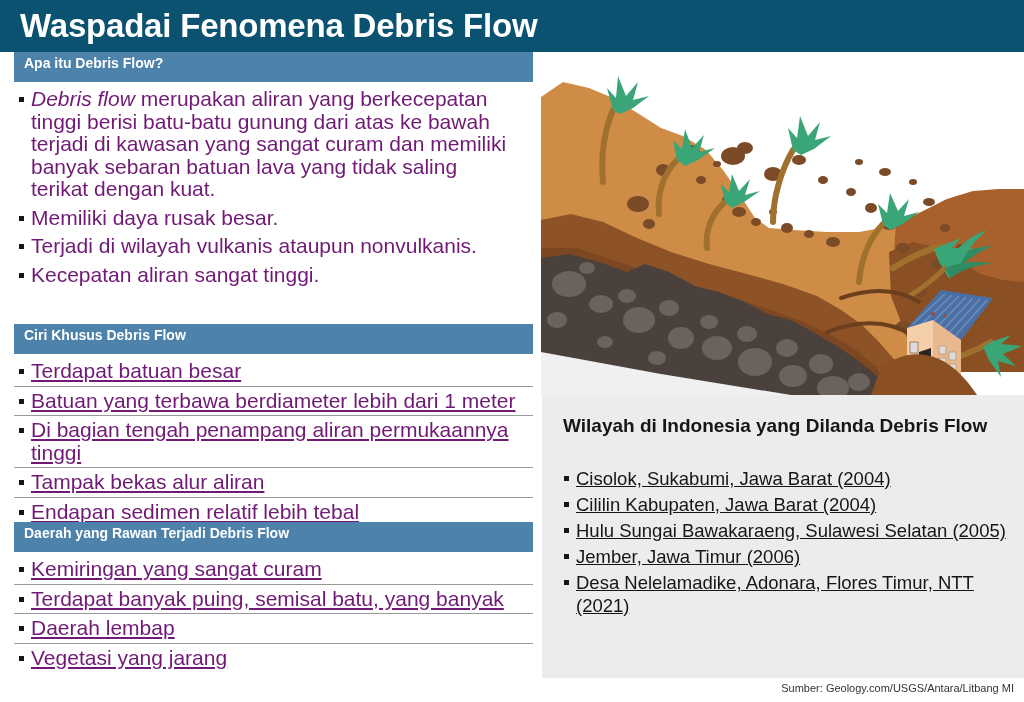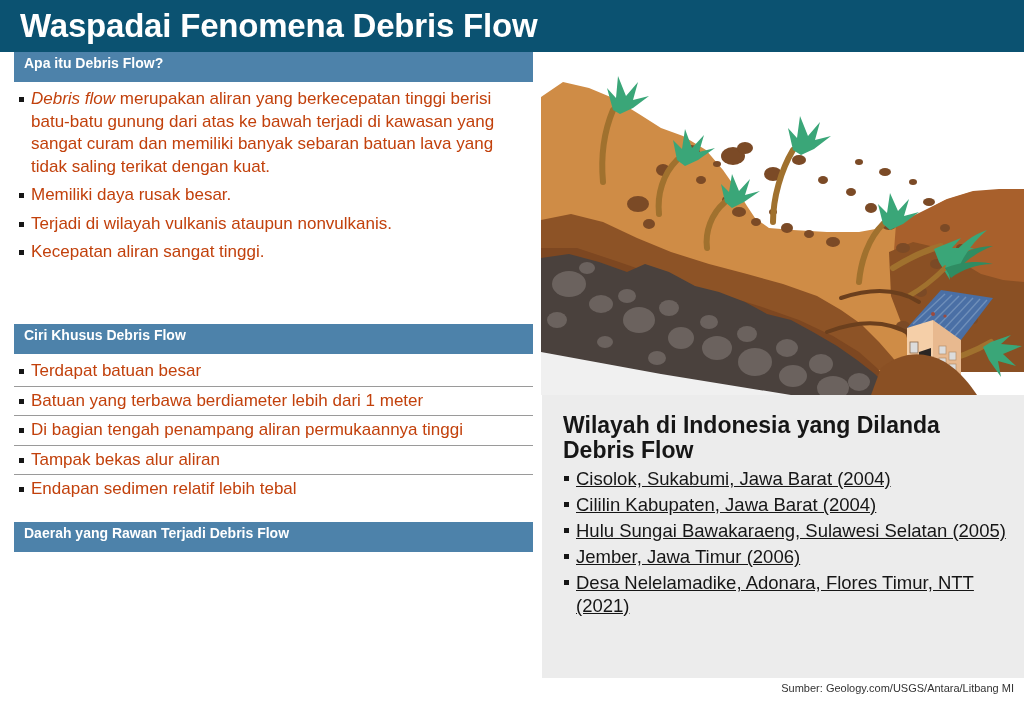--- a/index.html
+++ b/index.html
@@ -74,23 +74,23 @@
 
   .bullets {
     margin: 0;
     padding: 0;
     list-style: none;
   }
   .bullet {
     position: relative;
     padding-left: 17px;
     padding-right: 6px;
-    font-size: 17px;
+    font-size: 21px;
     line-height: 22.5px;
-    color: #c2410c;
+    color: #701a75;
   }
   .bullet::before {
     content: "";
     position: absolute;
     left: 5px;
     top: 9px;
     width: 5px;
     height: 5px;
     background: #161616;
   }
@@ -100,20 +100,21 @@
   .sec-intro { top: 0; }
   .sec-intro .bullets { margin-left: 14px; margin-top: 6px; width: 506px; }
   .sec-intro .bullet { margin-bottom: 6px; }
 
   
   .ruled .bullets { margin-left: 14px; margin-top: 3px; width: 519px; }
   .ruled .bullet {
     border-bottom: 1px solid #9a9a9a;
     padding-top: 3px;
     padding-bottom: 3px;
+    text-decoration: underline;
   }
   .ruled .bullet:last-child { border-bottom: none; }
   .ruled .bullet::before { top: 12px; }
 
   .sec-ciri { top: 272px; }
   .sec-daerah { top: 470px; }
 
   
   .illustration {
     position: absolute;
@@ -130,21 +131,21 @@
     top: 395px;
     width: 482px;
     height: 283px;
     background: #ececec;
   }
   .region-title {
     position: absolute;
     left: 21px;
     top: 18px;
     width: 430px;
-    font-size: 23px;
+    font-size: 19px;
     font-weight: bold;
     line-height: 25px;
     color: #161616;
   }
   .region-list {
     position: absolute;
     left: 19px;
     top: 72px;
     width: 452px;
     margin: 0;
@@ -212,20 +213,26 @@
         <li class="bullet">Di bagian tengah penampang aliran permukaannya tinggi</li>
         <li class="bullet">Tampak bekas alur aliran</li>
         <li class="bullet">Endapan sedimen relatif lebih tebal</li>
       </ul>
     </div>
 
     <div class="section ruled sec-daerah">
       <div class="section-header">
         <div class="section-header-text">Daerah yang Rawan Terjadi Debris Flow</div>
       </div>
+      <ul class="bullets">
+        <li class="bullet">Kemiringan yang sangat curam</li>
+        <li class="bullet">Terdapat banyak puing, semisal batu, yang banyak</li>
+        <li class="bullet">Daerah lembap</li>
+        <li class="bullet">Vegetasi yang jarang</li>
+      </ul>
     </div>
   </div>
 
   <div class="illustration">
     <svg width="483" height="343" viewBox="0 0 483 343" xmlns="http://www.w3.org/2000/svg">
       <defs>
         <clipPath id="clipAll">
             <rect x="0" y="0" width="483" height="343"></rect>
           </clipPath>
       </defs>

